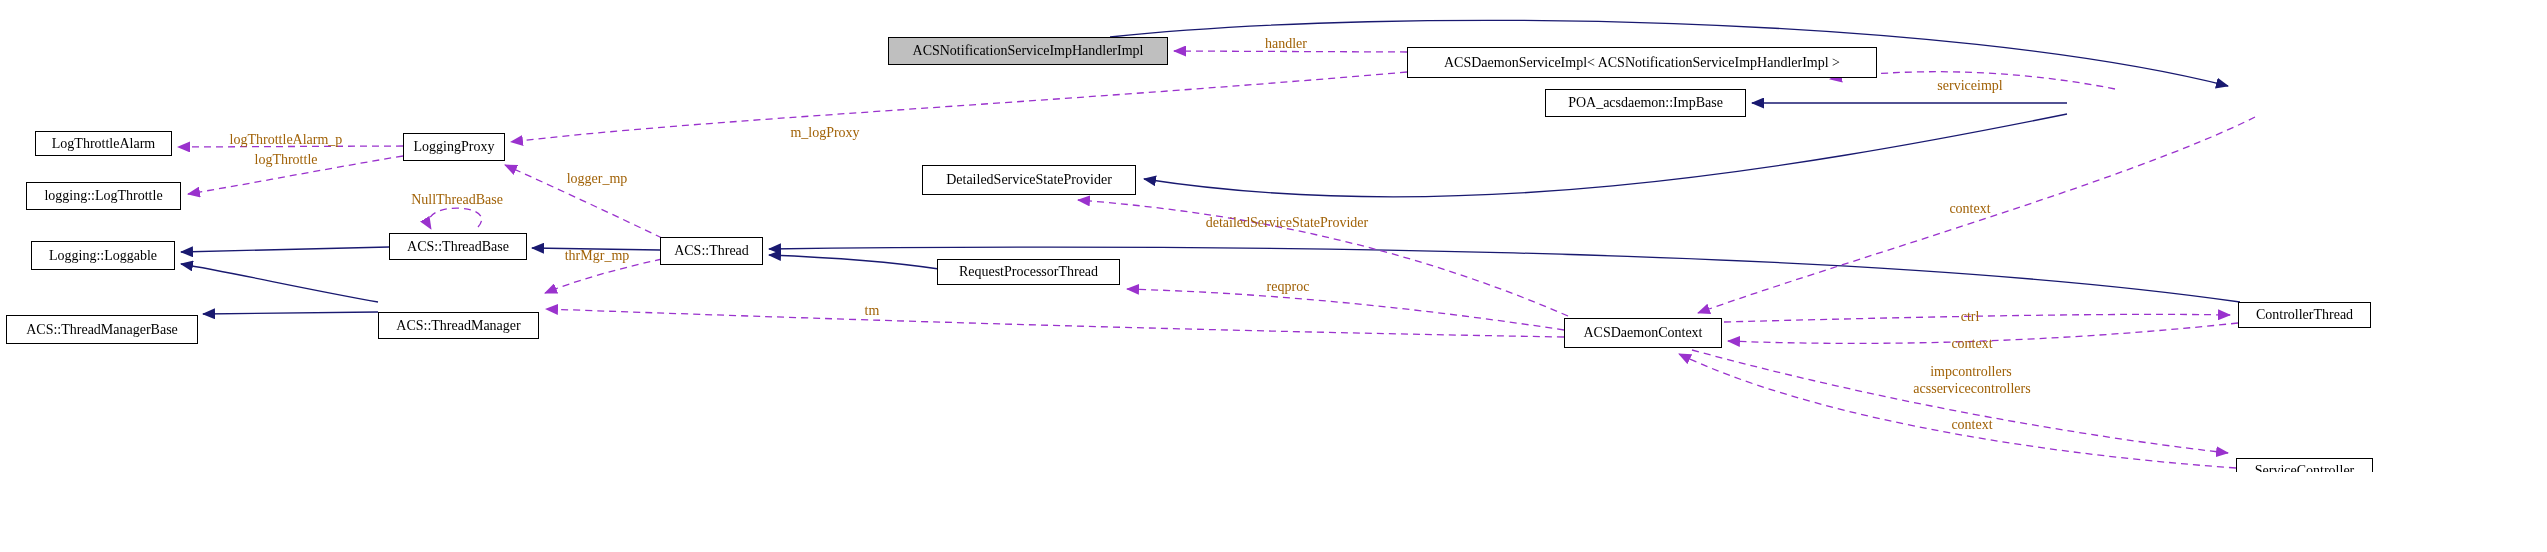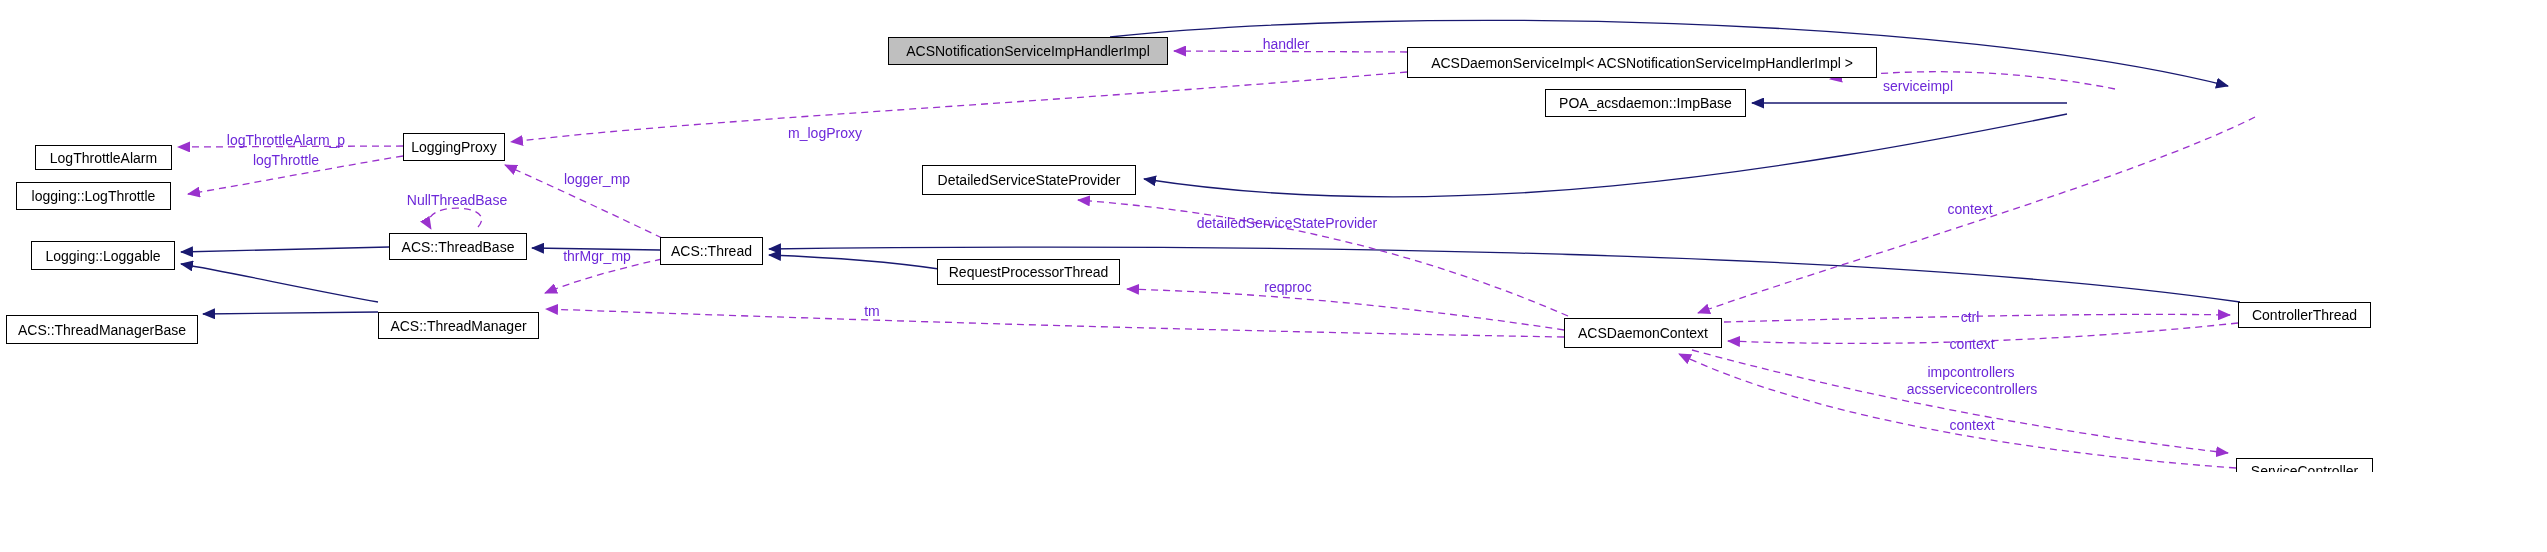--- a/index.html
+++ b/index.html
@@ -1,23 +1,23 @@
 <!DOCTYPE html>
 <html><head>
 <meta charset="utf-8">
 <style>
   html,body{margin:0;padding:0;background:#fff;}
   #canvas{position:relative;width:2547px;height:472px;background:#ffffff;overflow:hidden;
-          font-family:Liberation Sans, sans-serif;border-radius:7px;}
+          font-family:Liberation Serif, serif;border-radius:7px;}
   #edges{position:absolute;left:0;top:0;width:2547px;height:552px;}
   .node{position:absolute;display:flex;align-items:center;justify-content:center;
         border:1px solid #000;background:#fff;font-size:14px;color:#000;
         white-space:nowrap;box-sizing:border-box;cursor:pointer;}
   .node--highlight{background:#bfbfbf;}
-  .edge-label{position:absolute;transform:translate(-50%,-50%);font-size:14px;color:#6d28d9;
+  .edge-label{position:absolute;transform:translate(-50%,-50%);font-size:14px;color:#a16207;
               white-space:nowrap;}
 </style>
 </head>
 <body>
 
 <div id="canvas">
 
   <svg id="edges" viewBox="0 0 2547 552" xmlns="http://www.w3.org/2000/svg">
     <defs>
       <marker id="arrN" markerUnits="userSpaceOnUse" markerWidth="14" markerHeight="11" refX="12" refY="5.5" orient="auto">
@@ -57,37 +57,37 @@
       <path d="M 2238,323 C 2060,342 1880,347 1728,341" marker-end="url(#arrP)"></path>
       <path d="M 1692,350 C 1920,412 2130,442 2228,453" marker-end="url(#arrP)"></path>
       <path d="M 2236,468 C 2010,452 1800,412 1679,354" marker-end="url(#arrP)"></path>
       <path d="M 2238,478 C 2060,520 1860,546 1688,544" marker-end="url(#arrP)"></path>
     </g>
   </svg>
 
   <div class="node node--highlight" style="left:888px;top:37px;width:280px;height:28px">ACSNotificationServiceImpHandlerImpl</div>
   <div class="node" style="left:1407px;top:47px;width:470px;height:31px">ACSDaemonServiceImpl&lt; ACSNotificationServiceImpHandlerImpl &gt;</div>
   <div class="node" style="left:1545px;top:89px;width:201px;height:28px">POA_acsdaemon::ImpBase</div>
-  <div class="node" style="left:35px;top:145px;width:137px;height:25px">LogThrottleAlarm</div>
+  <div class="node" style="left:35px;top:131px;width:137px;height:25px">LogThrottleAlarm</div>
   <div class="node" style="left:403px;top:133px;width:102px;height:28px">LoggingProxy</div>
-  <div class="node" style="left:16px;top:182px;width:155px;height:28px">logging::LogThrottle</div>
+  <div class="node" style="left:26px;top:182px;width:155px;height:28px">logging::LogThrottle</div>
   <div class="node" style="left:389px;top:233px;width:138px;height:27px">ACS::ThreadBase</div>
   <div class="node" style="left:31px;top:241px;width:144px;height:29px">Logging::Loggable</div>
   <div class="node" style="left:6px;top:315px;width:192px;height:29px">ACS::ThreadManagerBase</div>
   <div class="node" style="left:378px;top:312px;width:161px;height:27px">ACS::ThreadManager</div>
   <div class="node" style="left:660px;top:237px;width:103px;height:28px">ACS::Thread</div>
   <div class="node" style="left:922px;top:165px;width:214px;height:30px">DetailedServiceStateProvider</div>
   <div class="node" style="left:937px;top:259px;width:183px;height:26px">RequestProcessorThread</div>
   <div class="node" style="left:1564px;top:318px;width:158px;height:30px">ACSDaemonContext</div>
   <div class="node" style="left:2238px;top:302px;width:133px;height:26px">ControllerThread</div>
   <div class="node" style="left:2236px;top:458px;width:137px;height:26px">ServiceController</div>
   <div class="node" style="left:1606px;top:526px;width:76px;height:25px">Logging</div>
 
   <div class="edge-label" style="left:1286px;top:44px">handler</div>
-  <div class="edge-label" style="left:1918px;top:86px">serviceimpl</div>
+  <div class="edge-label" style="left:1970px;top:86px">serviceimpl</div>
   <div class="edge-label" style="left:825px;top:133px">m_logProxy</div>
   <div class="edge-label" style="left:286px;top:140px">logThrottleAlarm_p</div>
   <div class="edge-label" style="left:286px;top:160px">logThrottle</div>
   <div class="edge-label" style="left:457px;top:200px">NullThreadBase</div>
   <div class="edge-label" style="left:597px;top:179px">logger_mp</div>
   <div class="edge-label" style="left:597px;top:256px">thrMgr_mp</div>
   <div class="edge-label" style="left:1287px;top:223px">detailedServiceStateProvider</div>
   <div class="edge-label" style="left:1288px;top:287px">reqproc</div>
   <div class="edge-label" style="left:872px;top:311px">tm</div>
   <div class="edge-label" style="left:1970px;top:209px">context</div>

